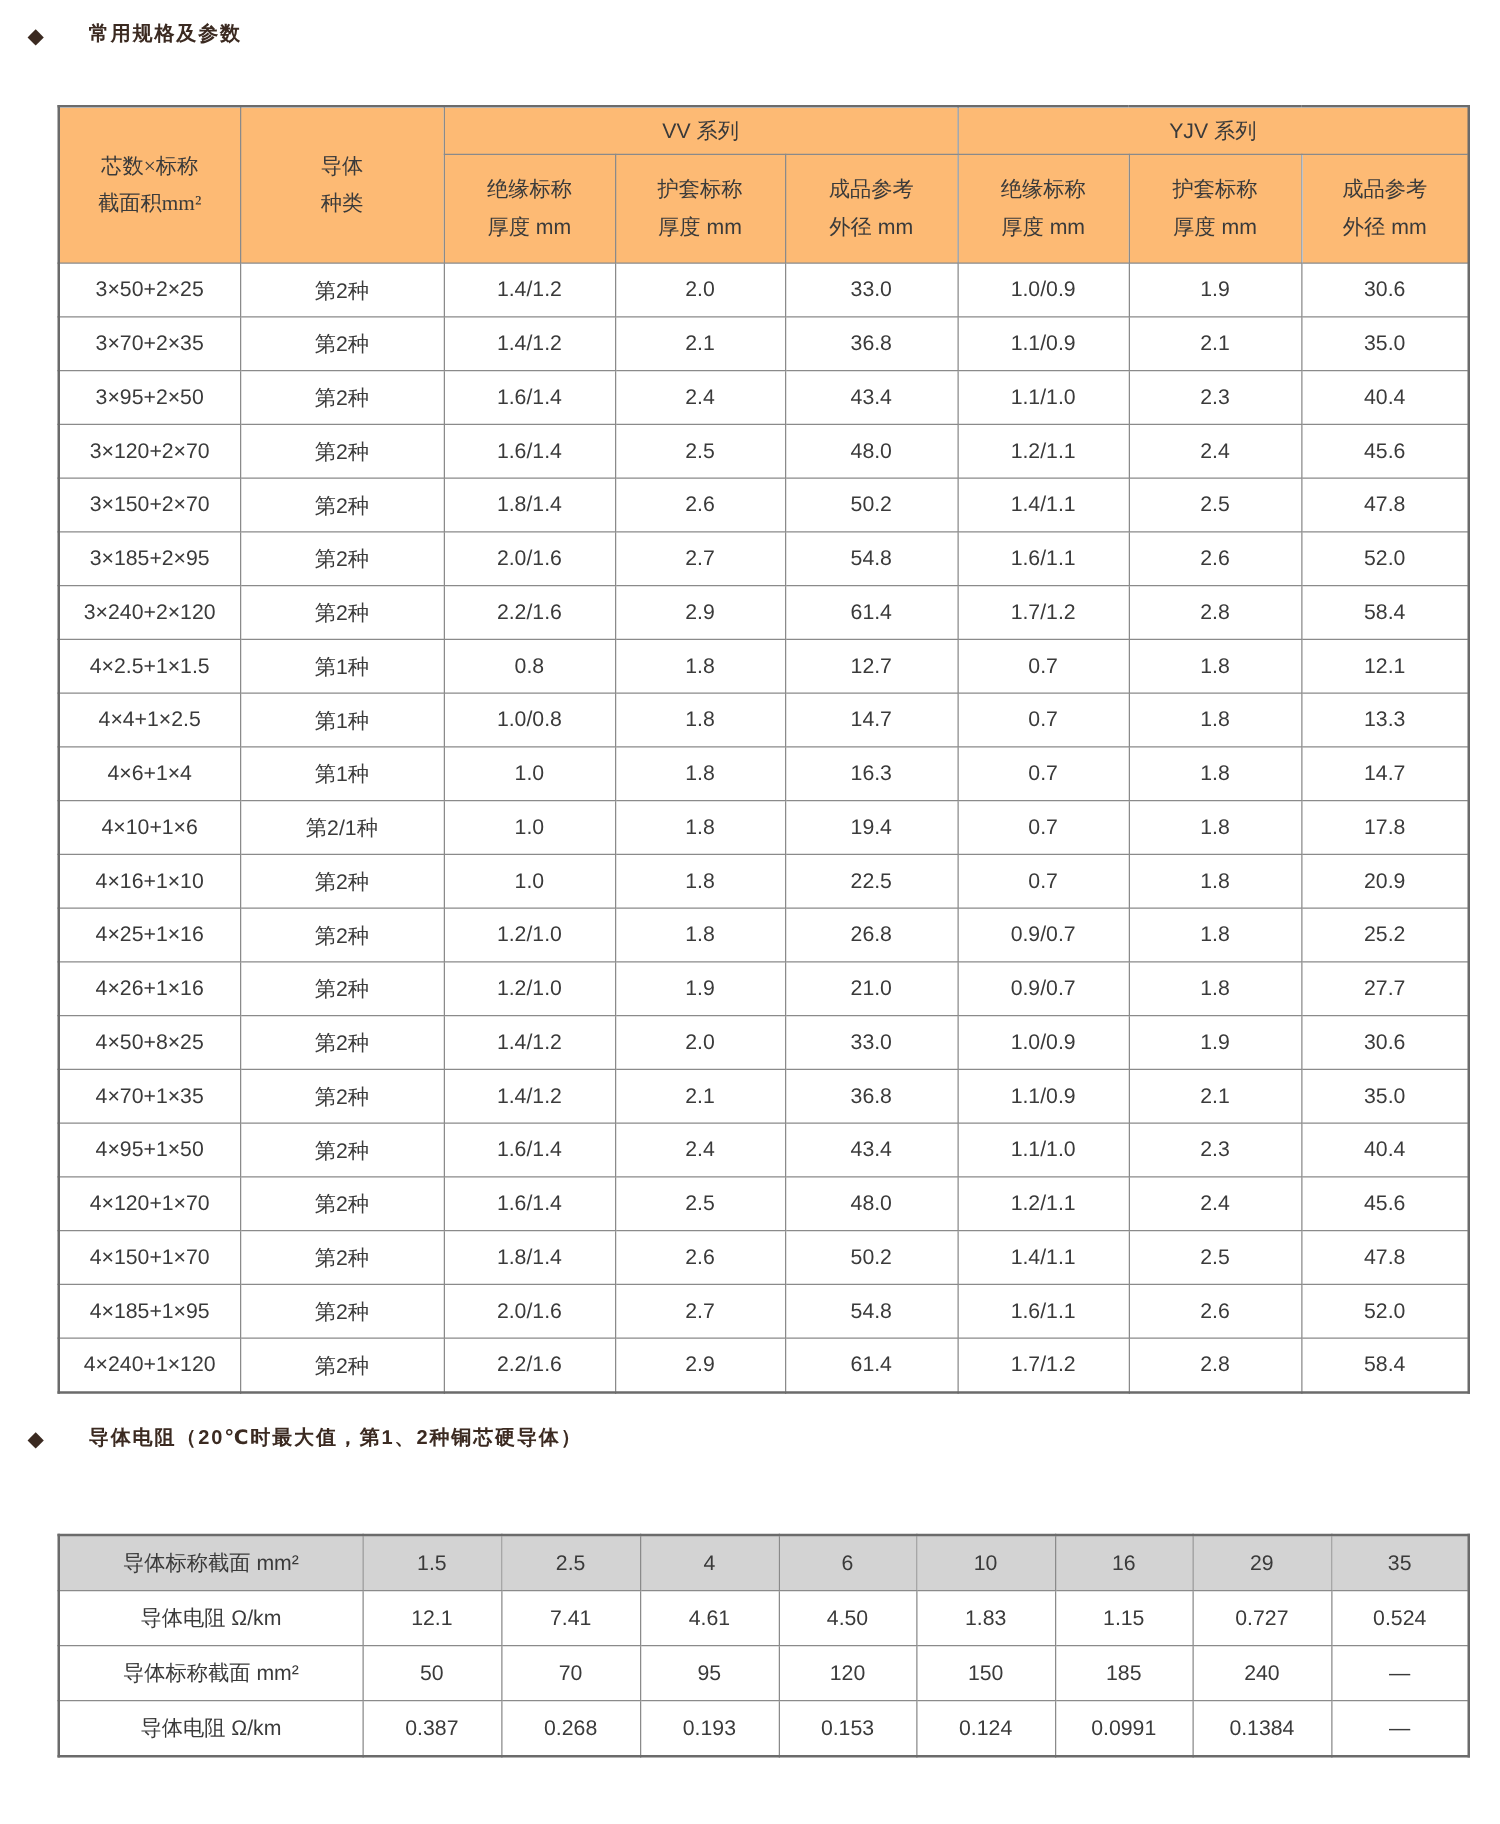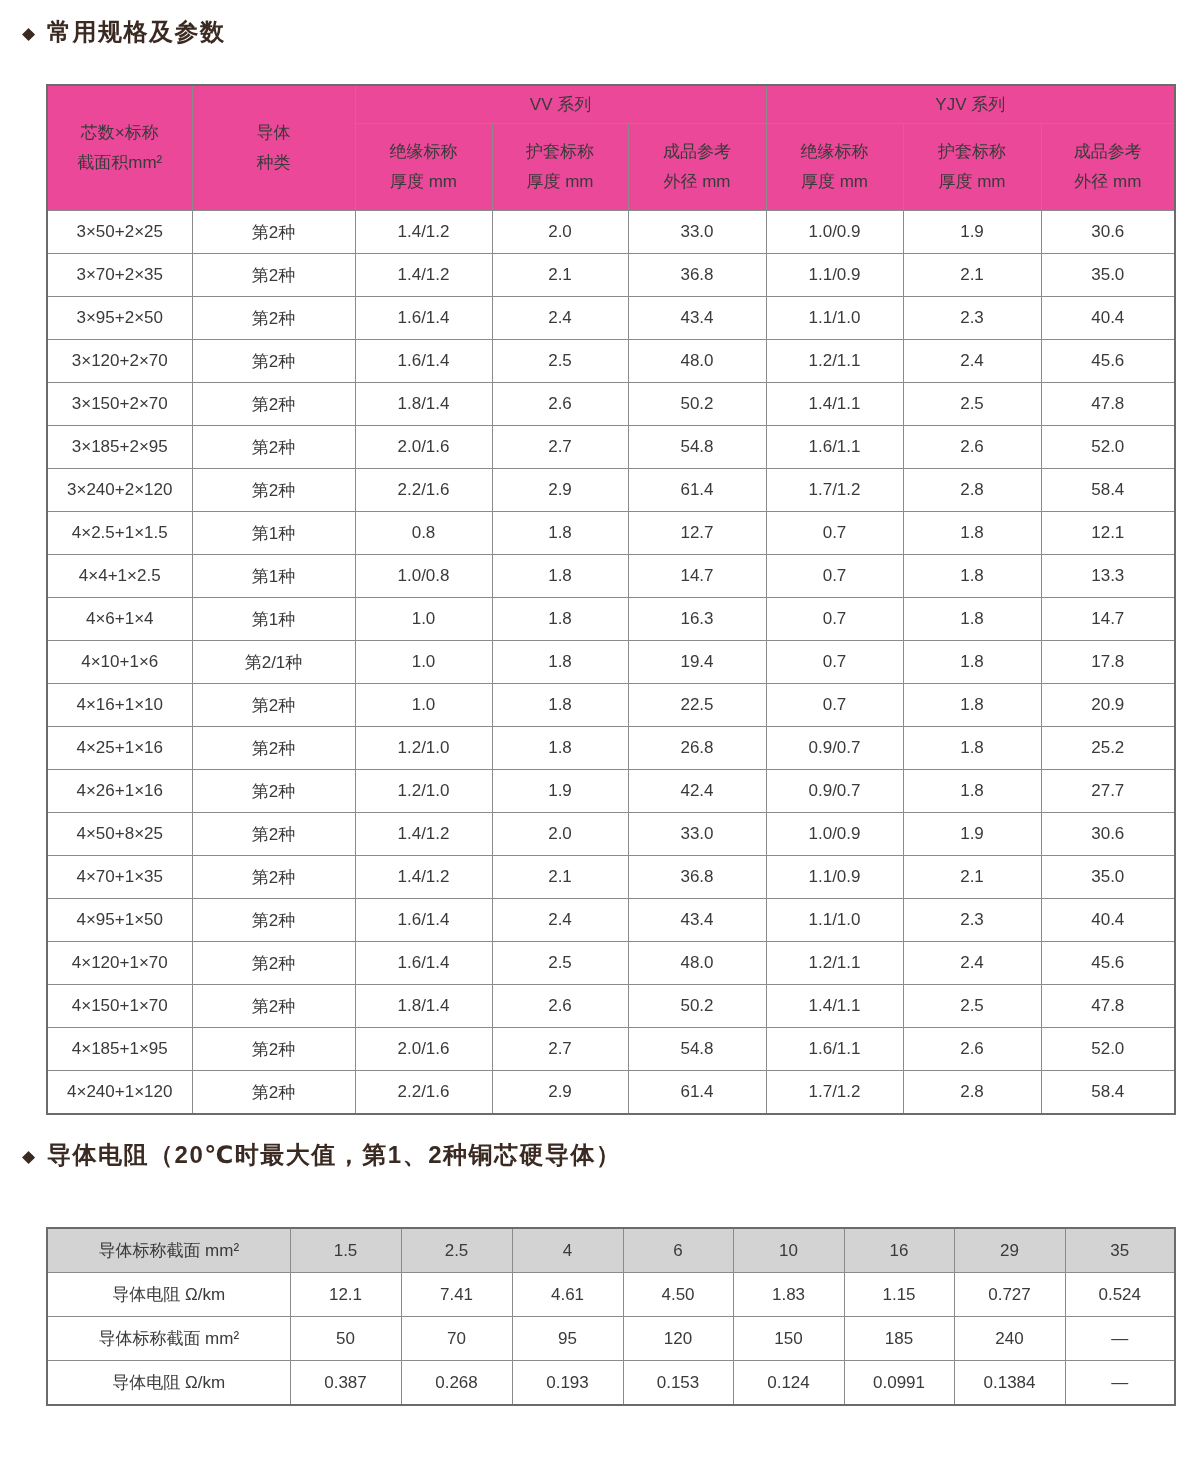--- a/index.html
+++ b/index.html
@@ -26,23 +26,24 @@
     color: #3b2a21;
     font-weight: bold;
     white-space: nowrap;
   }
   .section-head .diamond {
     font-size: 17px;
     line-height: 1;
     transform: translateY(1px);
   }
   .section-head .title-text {
-    font-size: 24px;
+    font-size: 16px;
     letter-spacing: 1.5px;
     line-height: 1.2;
+    margin-left: 24px;
   }
   #section1-head { top: 18px; }
   #section2-head { top: 1141px; }
 
   
   table {
     position: absolute;
     left: 46px;
     width: 1128px;
     border-collapse: collapse;
@@ -56,24 +57,24 @@
     vertical-align: middle;
     font-size: 17px;
     font-weight: normal;
     color: #3a3a3a;
     padding: 0;
     overflow: hidden;
     white-space: nowrap;
   }
   
   #spec-table { top: 84px; }
-  #spec-table thead th { background: #ec4899; }
+  #spec-table thead th { background: #fdba74; }
   #spec-table .group-row th { height: 37px; }
   #spec-table .sub-row th { height: 86px; line-height: 1.75; }
-  #spec-table thead .two-line { line-height: 1.75; }
+  #spec-table thead .two-line { line-height: 1.75; font-family: Liberation Serif, serif; }
   #spec-table tbody td { height: 42px; }
 
   
   #res-table { top: 1227px; }
   #res-table td { height: 43px; }
   #res-table tr.gray-row td { background: #d3d3d3; }
 </style>
 </head>
 <body>
 
@@ -264,21 +265,21 @@
           <td>26.8</td>
           <td>0.9/0.7</td>
           <td>1.8</td>
           <td>25.2</td>
         </tr>
         <tr>
           <td>4×26+1×16</td>
           <td>第2种</td>
           <td>1.2/1.0</td>
           <td>1.9</td>
-          <td>42.4</td>
+          <td>21.0</td>
           <td>0.9/0.7</td>
           <td>1.8</td>
           <td>27.7</td>
         </tr>
         <tr>
           <td>4×50+8×25</td>
           <td>第2种</td>
           <td>1.4/1.2</td>
           <td>2.0</td>
           <td>33.0</td>

